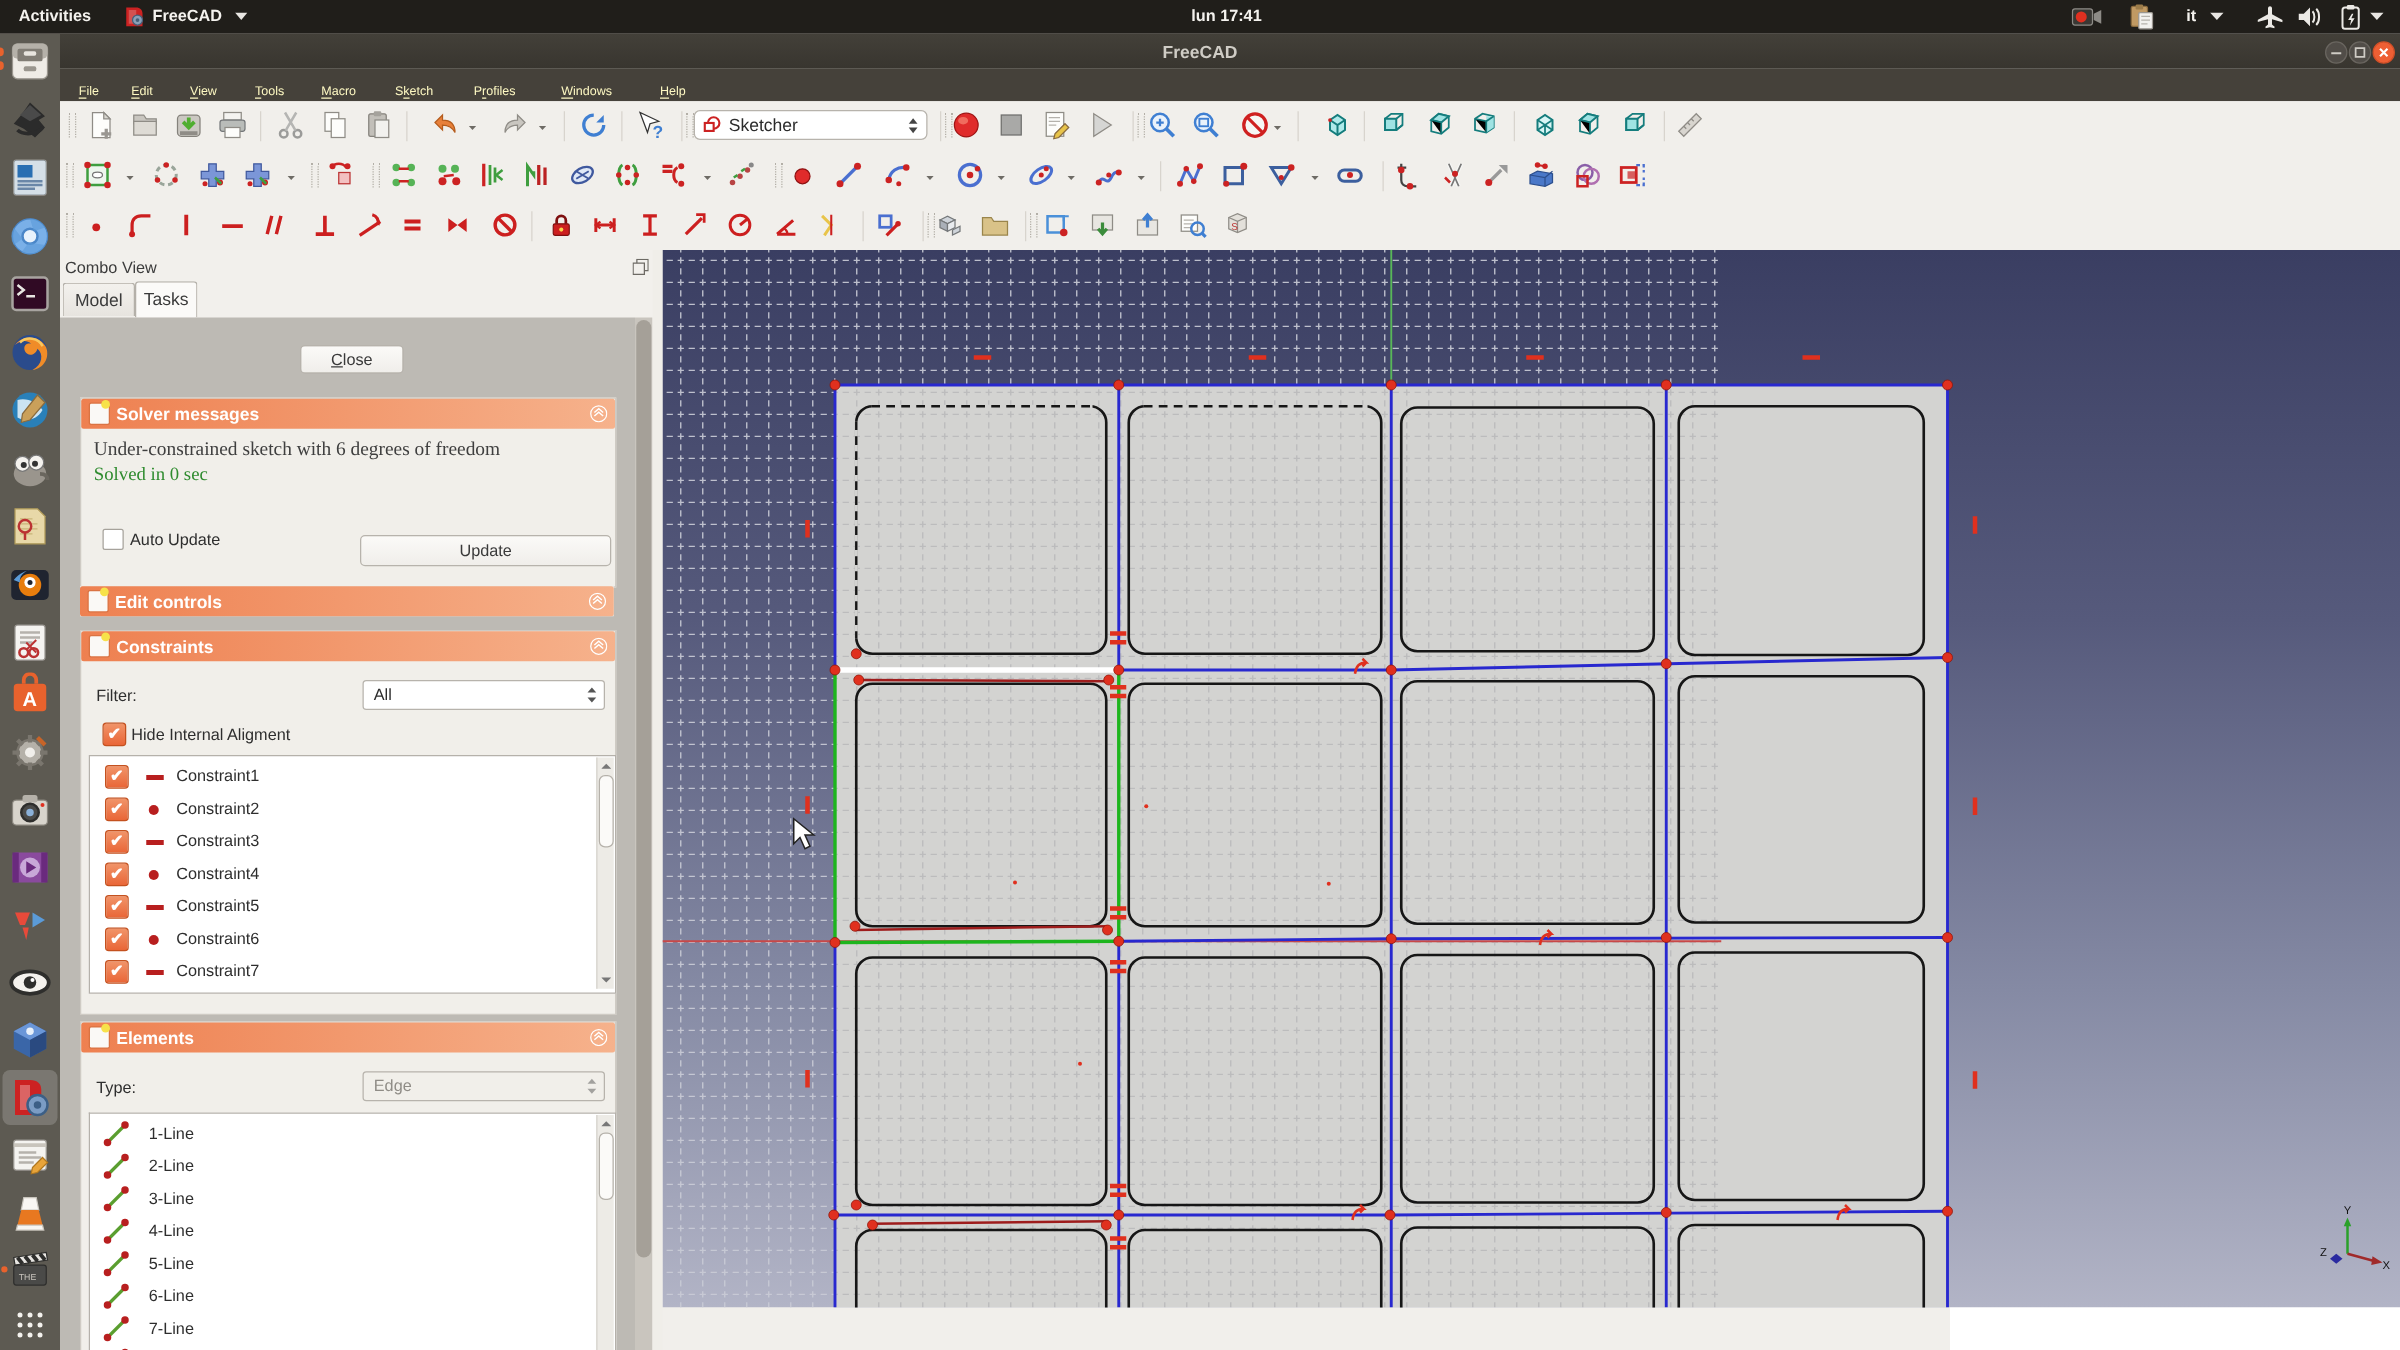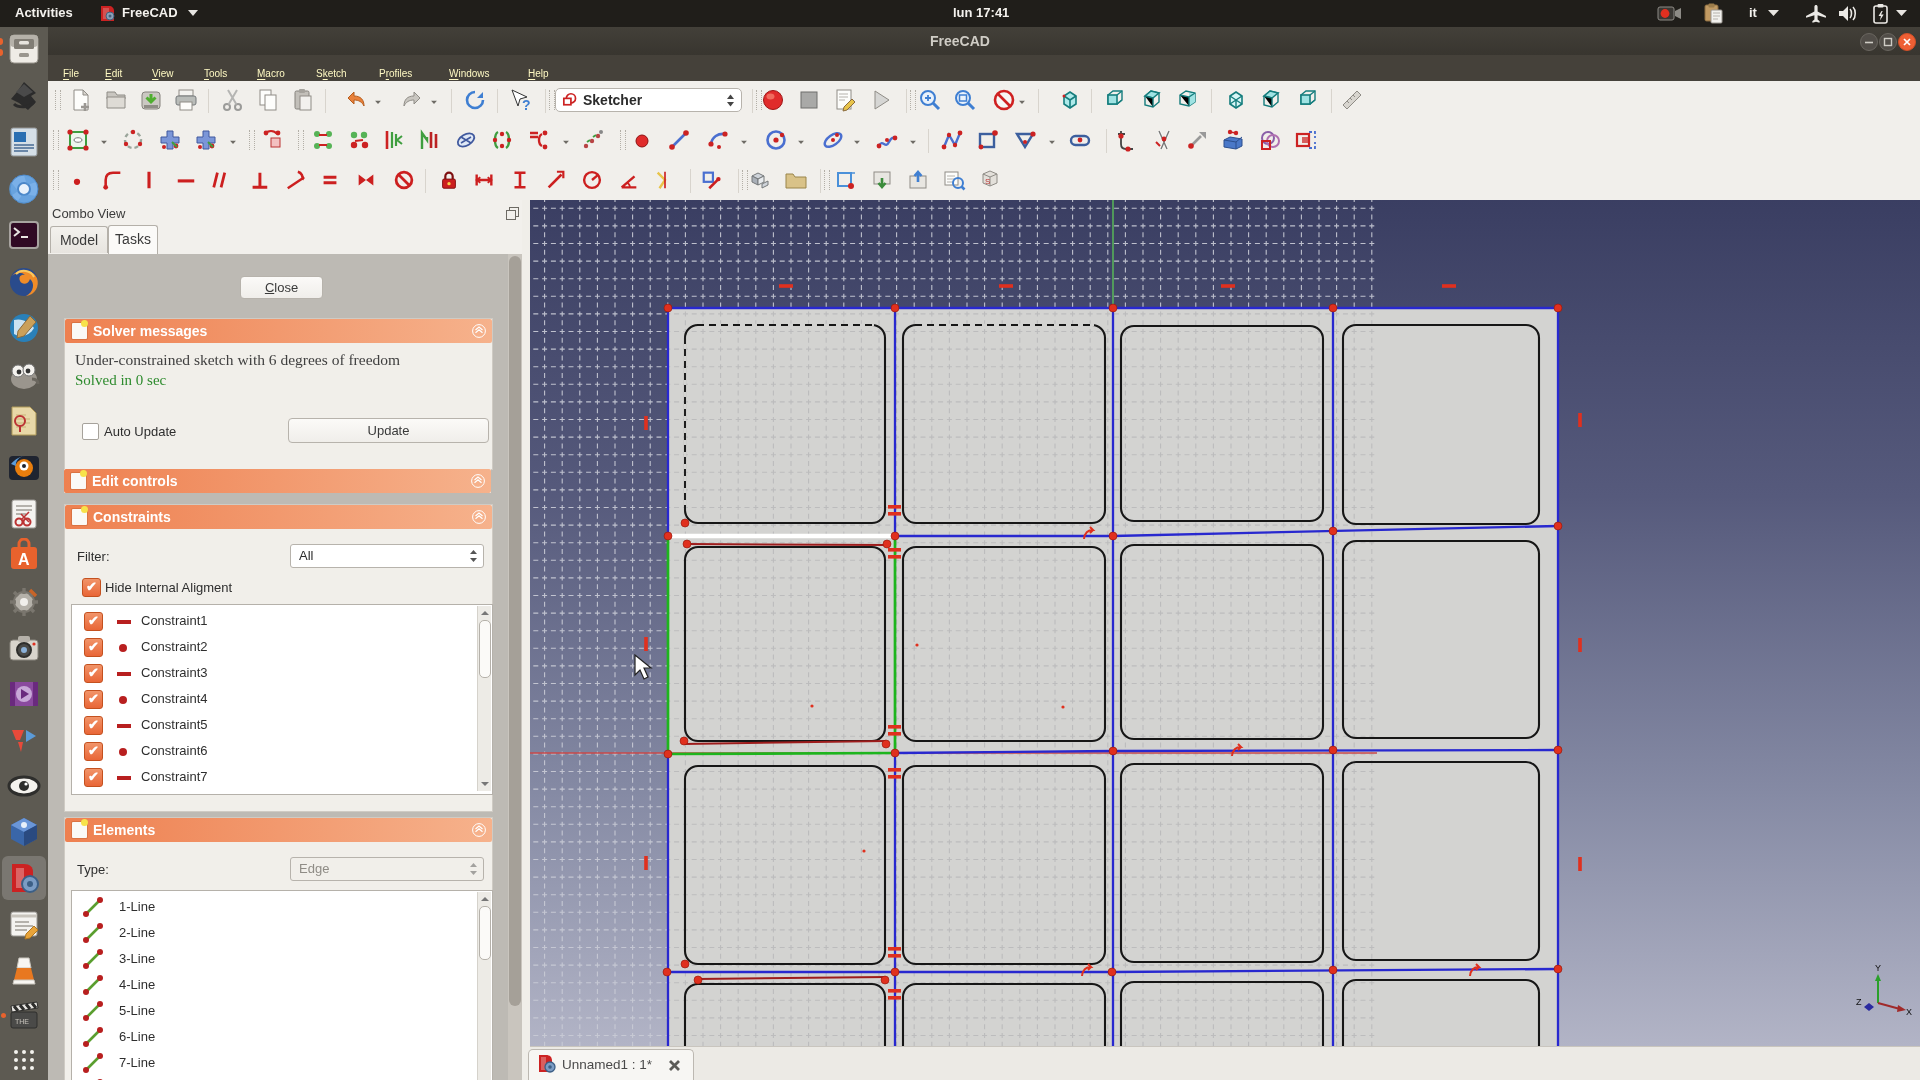--- a/index.html
+++ b/index.html
@@ -246,21 +246,21 @@
       <svg width="24" height="24" viewBox="0 0 24 24" style="position: absolute; left: 1248px; top: 7px;">
         <path d="M5 7l5-4h9v9l-5 4H5z" fill="none" stroke="#157d7d" stroke-width="1.4"></path>
         <rect x="5" y="7" width="9" height="9" fill="#9fe3e3" stroke="#157d7d" stroke-width="1.6"></rect>
         <path d="M14 7l5-4M14 16l5-4" stroke="#157d7d" stroke-width="1.4"></path>
       </svg>
       <div class="sep" style="left: 1283px; top: 8px; height: 24px;"></div>
       <svg width="24" height="24" viewBox="0 0 24 24" style="position: absolute; left: 1292px; top: 7px;">
         <path d="M3 17L17 3l4 4L7 21z" fill="#d8d5cf" stroke="#8f8c86"></path>
         <path d="M7 13l2 2M10 10l2 2M13 7l2 2" stroke="#8f8c86"></path>
       </svg>
-      <div class="combo" style="left: 507px; top: 7px; width: 185px; height: 22px; border-radius: 5px; font-weight: bold;">
+      <div class="combo" style="left: 507px; top: 7px; width: 185px; height: 22px; border-radius: 5px;">
         <svg style="position:absolute;left:5px;top:3px" width="17" height="17" viewBox="0 0 24 24">
           <circle cx="14" cy="9" r="6.5" fill="none" stroke="#cc2222" stroke-width="2.4"></circle>
           <rect x="4" y="9" width="10" height="9" fill="#fff" stroke="#cc2222" stroke-width="2.4"></rect>
         </svg>
         <span style="position:absolute;left:27px;top:3px;font-size:14px;">Sketcher</span>
         <svg style="position:absolute;right:6px;top:3.5px" width="9" height="15">
           <path d="M1 6L4.5 1.5 8 6z" fill="#444"></path>
           <path d="M1 9l3.5 4.5L8 9z" fill="#444"></path>
         </svg>
       </div>
@@ -733,21 +733,21 @@
             <div class="ttl">Solver messages</div>
             <svg class="chev" viewBox="0 0 14 14">
               <circle cx="7" cy="7" r="6.4" fill="none" stroke="#fff" stroke-width="1"></circle>
               <path d="M3.5 8.2L7 5.2l3.5 3M3.5 11L7 8l3.5 3" stroke="#fff" stroke-width="1.2" fill="none" transform="translate(0,-2.2)"></path>
             </svg>
           </div>
       <div style="position:absolute;left:10px;top:32px;font-family:'Liberation Serif',serif;font-size:15.5px;color:#3f3f3f;">Under-constrained sketch with 6 degrees of freedom</div>
       <div style="position:absolute;left:10px;top:53px;font-family:'Liberation Serif',serif;font-size:15px;color:#2e8b2e;">Solved in 0 sec</div>
       <div class="cb" style="left:17px;top:104px;"></div>
       <div class="lbl" style="left:39px;top:105px;">Auto Update</div>
-      <div class="btn" style="left:223px;top:99px;width:199px;height:23px;line-height:23px;">Update</div>
+      <div class="btn" style="left:223px;top:109px;width:199px;height:23px;line-height:23px;">Update</div>
     </div>
 
     <div class="obox" style="top:215px;height:24px;border:none;">
       <div class="ohead">
             <div class="noteic"></div>
             <div class="ttl">Edit controls</div>
             <svg class="chev" viewBox="0 0 14 14">
               <circle cx="7" cy="7" r="6.4" fill="none" stroke="#fff" stroke-width="1"></circle>
               <path d="M3.5 8.2L7 5.2l3.5 3M3.5 11L7 8l3.5 3" stroke="#fff" stroke-width="1.2" fill="none" transform="translate(0,-2.2)"></path>
             </svg>
@@ -1251,27 +1251,13 @@
         <line x1="0" y1="0" x2="0" y2="-24" stroke="#2aa02a" stroke-width="2"></line>
         <path d="M-3 -22l3 -7 3 7z" fill="#2aa02a"></path>
         <line x1="0" y1="0" x2="22" y2="6" stroke="#a02a2a" stroke-width="2"></line>
         <path d="M20 2l8 5-9 2z" fill="#a02a2a"></path>
         <path d="M-14 4l5 -4 5 4-5 4z" fill="#2a2aa0"></path>
         <text x="-3" y="-32" font-size="9" fill="#111">Y</text>
         <text x="28" y="12" font-size="9" fill="#111">X</text>
         <text x="-22" y="2" font-size="9" fill="#111">Z</text>
       </g>
     </svg>
-<div class="abs" id="status">
-  <div id="mditab">
-    <svg style="position:absolute;left:8px;top:4px" width="20" height="20">
-          <path d="M2 1h7c4 0 6 2 6 6v11H2z" fill="#cc2222"></path>
-          <path d="M4 3h5v13H4z" fill="#fff" opacity=".28"></path>
-          <circle cx="13" cy="13" r="5" fill="#7b9cc4" stroke="#3c5f86" stroke-width="1.3"></circle>
-          <circle cx="13" cy="13" r="1.8" fill="#3c5f86"></circle>
-        </svg>
-    <span style="position:absolute;left:33px;top:7px;font-size:13.5px;color:#4a4a4a;">Unnamed1 : 1*</span>
-    <svg style="position:absolute;left:138px;top:8px" width="15" height="15">
-          <path d="M3 3l9 9M12 3l-9 9" stroke="#5b5b57" stroke-width="2.8"></path>
-        </svg>
-  </div>
-</div>
 
 </div>
 </body></html>

